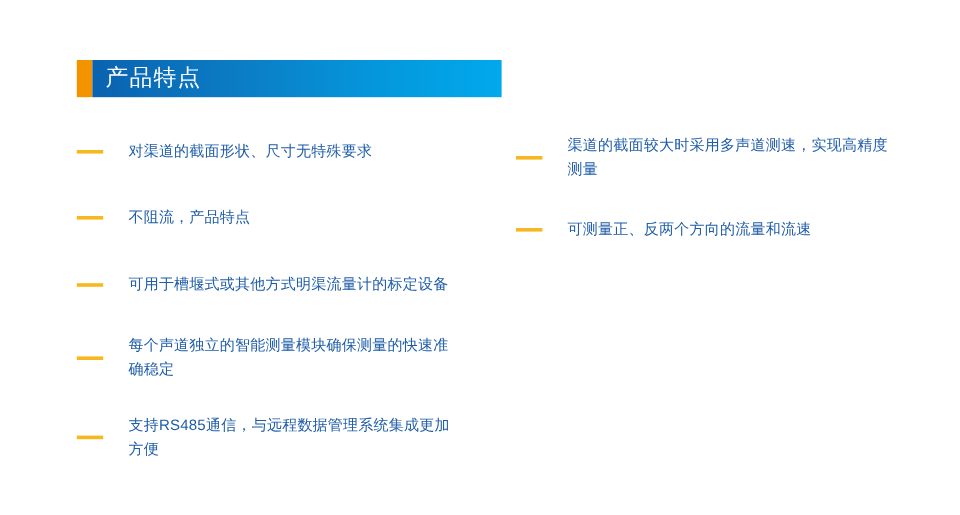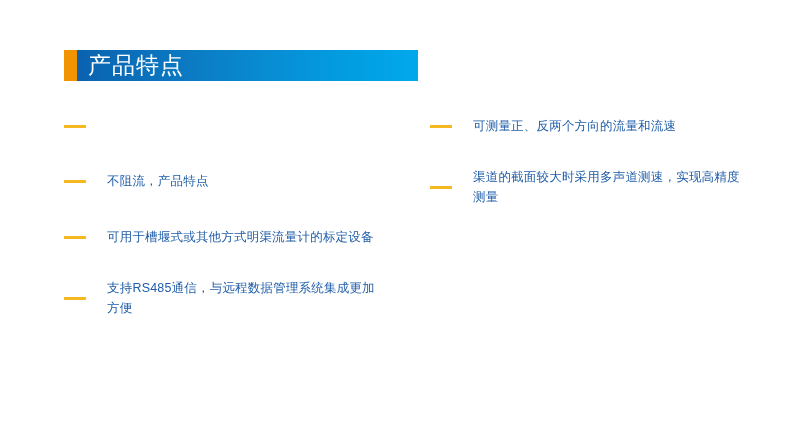--- a/index.html
+++ b/index.html
@@ -36,21 +36,21 @@
     flex: 0 0 auto;
   }
   .header-gradient {
     flex: 1 1 auto;
     background: linear-gradient(to right, #0A62B0 0%, #0B7CC4 35%, #0597DC 70%, #00A9EC 100%);
     display: flex;
     align-items: center;
   }
   .header-title {
     color: #ffffff;
-    font-size: 23px;
+    font-size: 19px;
     line-height: 19px;
     letter-spacing: 1px;
     padding-left: 11px;
     font-weight: 400;
     white-space: nowrap;
   }
 
   
   .columns {
     position: absolute;
@@ -116,51 +116,56 @@
       <div class="header-title">产品特点</div>
     </div>
   </div>
 
   <div class="columns">
 
     <div class="col col-left">
 
       <div class="bullet bullet-left">
         <span class="dash"></span>
+        <span class="bullet-text">对渠道的截面形状、尺寸无特殊要求</span>
       </div>
 
       <div class="bullet bullet-left row-gap-a">
         <span class="dash"></span>
         <span class="bullet-text">不阻流，产品特点</span>
       </div>
 
       <div class="bullet bullet-left row-gap-b">
         <span class="dash"></span>
         <span class="bullet-text">可用于槽堰式或其他方式明渠流量计的标定设备</span>
       </div>
 
+      <div class="bullet bullet-left row-gap-b">
+        <span class="dash"></span>
+        <span class="bullet-text">每个声道独立的智能测量模块确保测量的快速准确稳定</span>
+      </div>
 
       <div class="bullet bullet-left">
         <span class="dash"></span>
         <span class="bullet-text">支持RS485通信，与远程数据管理系统集成更加方便</span>
       </div>
 
     </div>
 
     <div class="col col-right">
       <div class="col-right-inner">
 
+        <div class="bullet bullet-right">
+          <span class="dash"></span>
+          <span class="bullet-text">渠道的截面较大时采用多声道测速，实现高精度测量</span>
+        </div>
+
         <div class="bullet bullet-right row-gap-a">
           <span class="dash"></span>
           <span class="bullet-text">可测量正、反两个方向的流量和流速</span>
-        </div>
-
-        <div class="bullet bullet-right">
-          <span class="dash"></span>
-          <span class="bullet-text">渠道的截面较大时采用多声道测速，实现高精度测量</span>
         </div>
 
 
 
       </div>
     </div>
 
   </div>
 </div>
 

